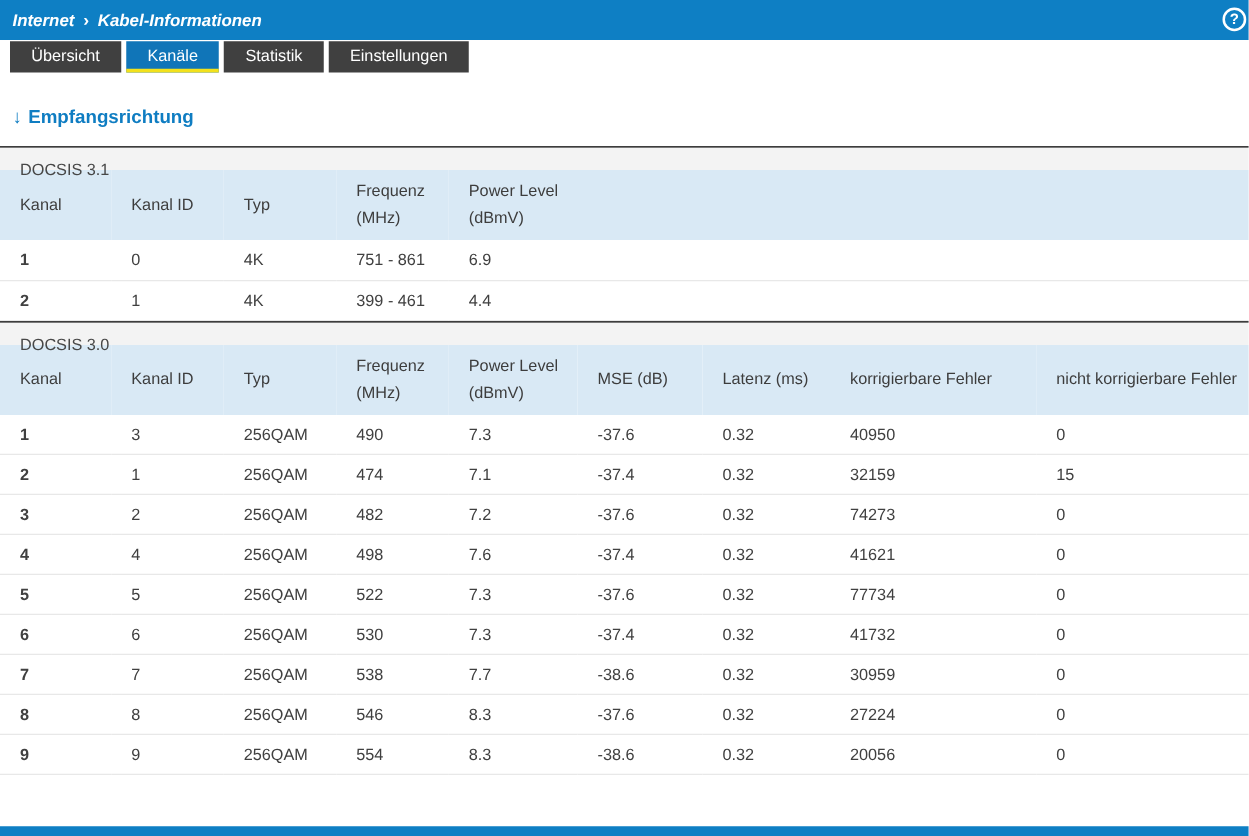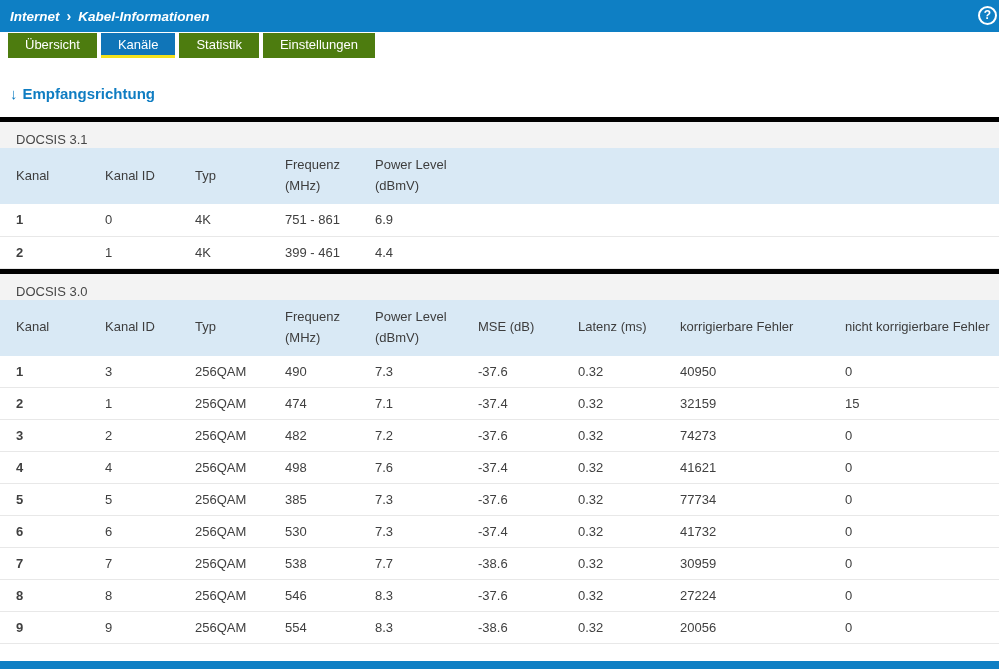--- a/index.html
+++ b/index.html
@@ -40,21 +40,21 @@
   }
 
   
   .tabs {
     display: flex;
     gap: 4px;
     padding: 1px 0 6px 8px;
     background: #ffffff;
   }
   .tab {
-    background: #4d7c0f;
+    background: #404040;
     color: #ffffff;
     font-size: 13px;
     padding: 4px 17px 3px 17px;
     border-bottom: 3px solid transparent;
     cursor: pointer;
     white-space: nowrap;
   }
   .tab.active {
     background: #1075b8;
     border-bottom-color: #f3e11c;
@@ -65,24 +65,24 @@
     margin: 21px 10px 15px 10px;
     color: #0f7dc2;
     font-size: 15px;
     font-weight: 600;
     cursor: pointer;
   }
   .heading .arrow { margin-right: 5px; font-weight: 400; }
 
   
   .band {
-    height: 31px;
+    height: 19px;
     line-height: 35px;
     background: #f3f3f3;
-    border-top: 5px solid #000000;
+    border-top: 1px solid #000000;
     padding-left: 16px;
     color: #474747;
     font-size: 13px;
   }
   table {
     width: 100%;
     table-layout: fixed;
     border-collapse: collapse;
   }
   thead tr { background: #d9e9f5; height: 56px; }
@@ -243,21 +243,21 @@
             <td>7.6</td>
             <td>-37.4</td>
             <td>0.32</td>
             <td>41621</td>
             <td>0</td>
           </tr>
           <tr>
             <td>5</td>
             <td>5</td>
             <td>256QAM</td>
-            <td>385</td>
+            <td>522</td>
             <td>7.3</td>
             <td>-37.6</td>
             <td>0.32</td>
             <td>77734</td>
             <td>0</td>
           </tr>
           <tr>
             <td>6</td>
             <td>6</td>
             <td>256QAM</td>

